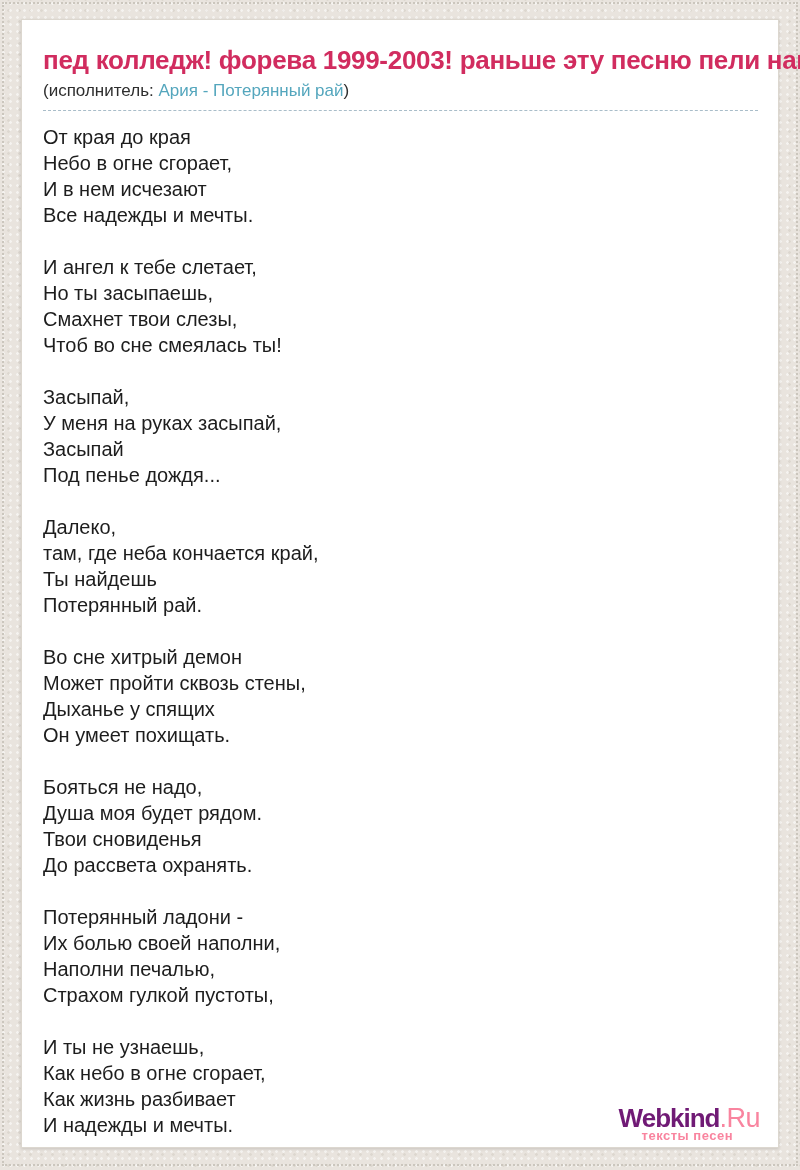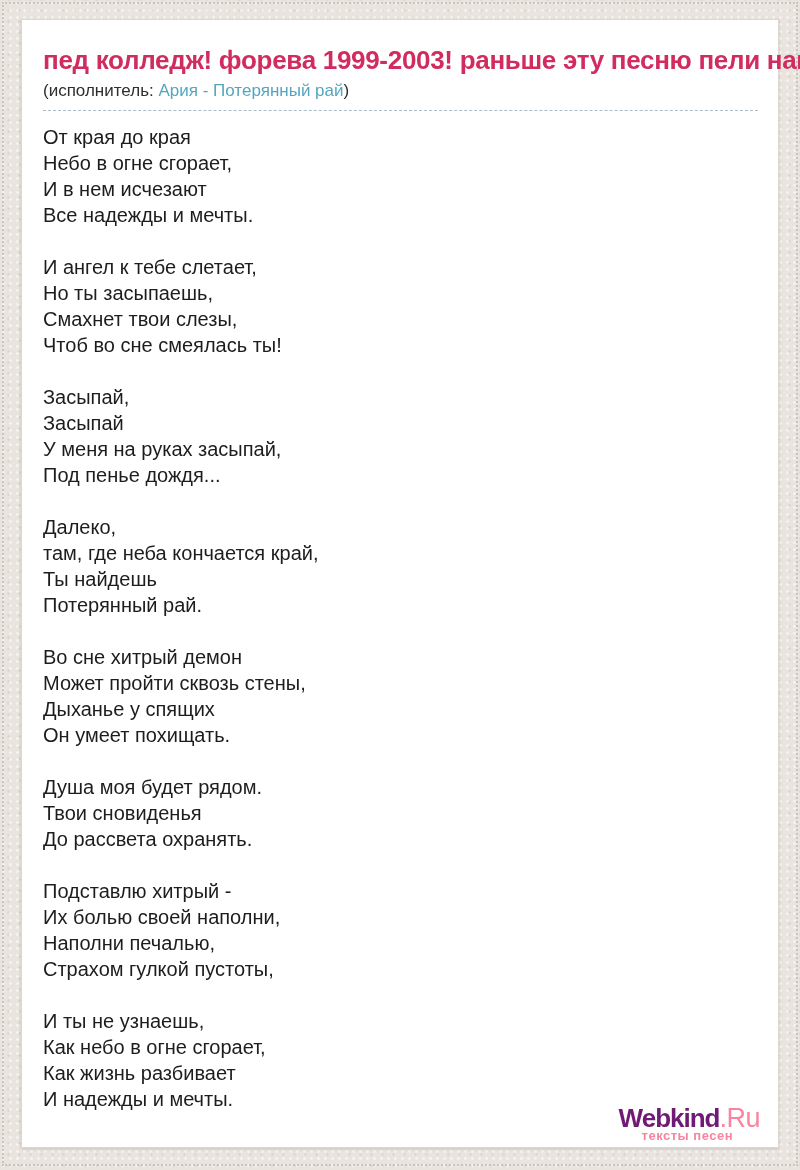--- a/index.html
+++ b/index.html
@@ -138,47 +138,48 @@
 
       <div class="stanza">
         <div>И ангел к тебе слетает,</div>
         <div>Но ты засыпаешь,</div>
         <div>Смахнет твои слезы,</div>
         <div>Чтоб во сне смеялась ты!</div>
       </div>
 
       <div class="stanza">
         <div>Засыпай,</div>
+        <div>У меня на руках засыпай,</div>
         <div>Засыпай</div>
-        <div>У меня на руках засыпай,</div>
         <div>Под пенье дождя...</div>
       </div>
 
       <div class="stanza">
         <div>Далеко,</div>
         <div>там, где неба кончается край,</div>
         <div>Ты найдешь</div>
         <div>Потерянный рай.</div>
       </div>
 
       <div class="stanza">
         <div>Во сне хитрый демон</div>
         <div>Может пройти сквозь стены,</div>
         <div>Дыханье у спящих</div>
         <div>Он умеет похищать.</div>
       </div>
 
       <div class="stanza">
+        <div>Бояться не надо,</div>
         <div>Душа моя будет рядом.</div>
         <div>Твои сновиденья</div>
         <div>До рассвета охранять.</div>
       </div>
 
       <div class="stanza">
-        <div>Подставлю хитрый -</div>
+        <div>Потерянный ладони -</div>
         <div>Их болью своей наполни,</div>
         <div>Наполни печалью,</div>
         <div>Страхом гулкой пустоты,</div>
       </div>
 
       <div class="stanza">
         <div>И ты не узнаешь,</div>
         <div>Как небо в огне сгорает,</div>
         <div>Как жизнь разбивает</div>
         <div>И надежды и мечты.</div>

